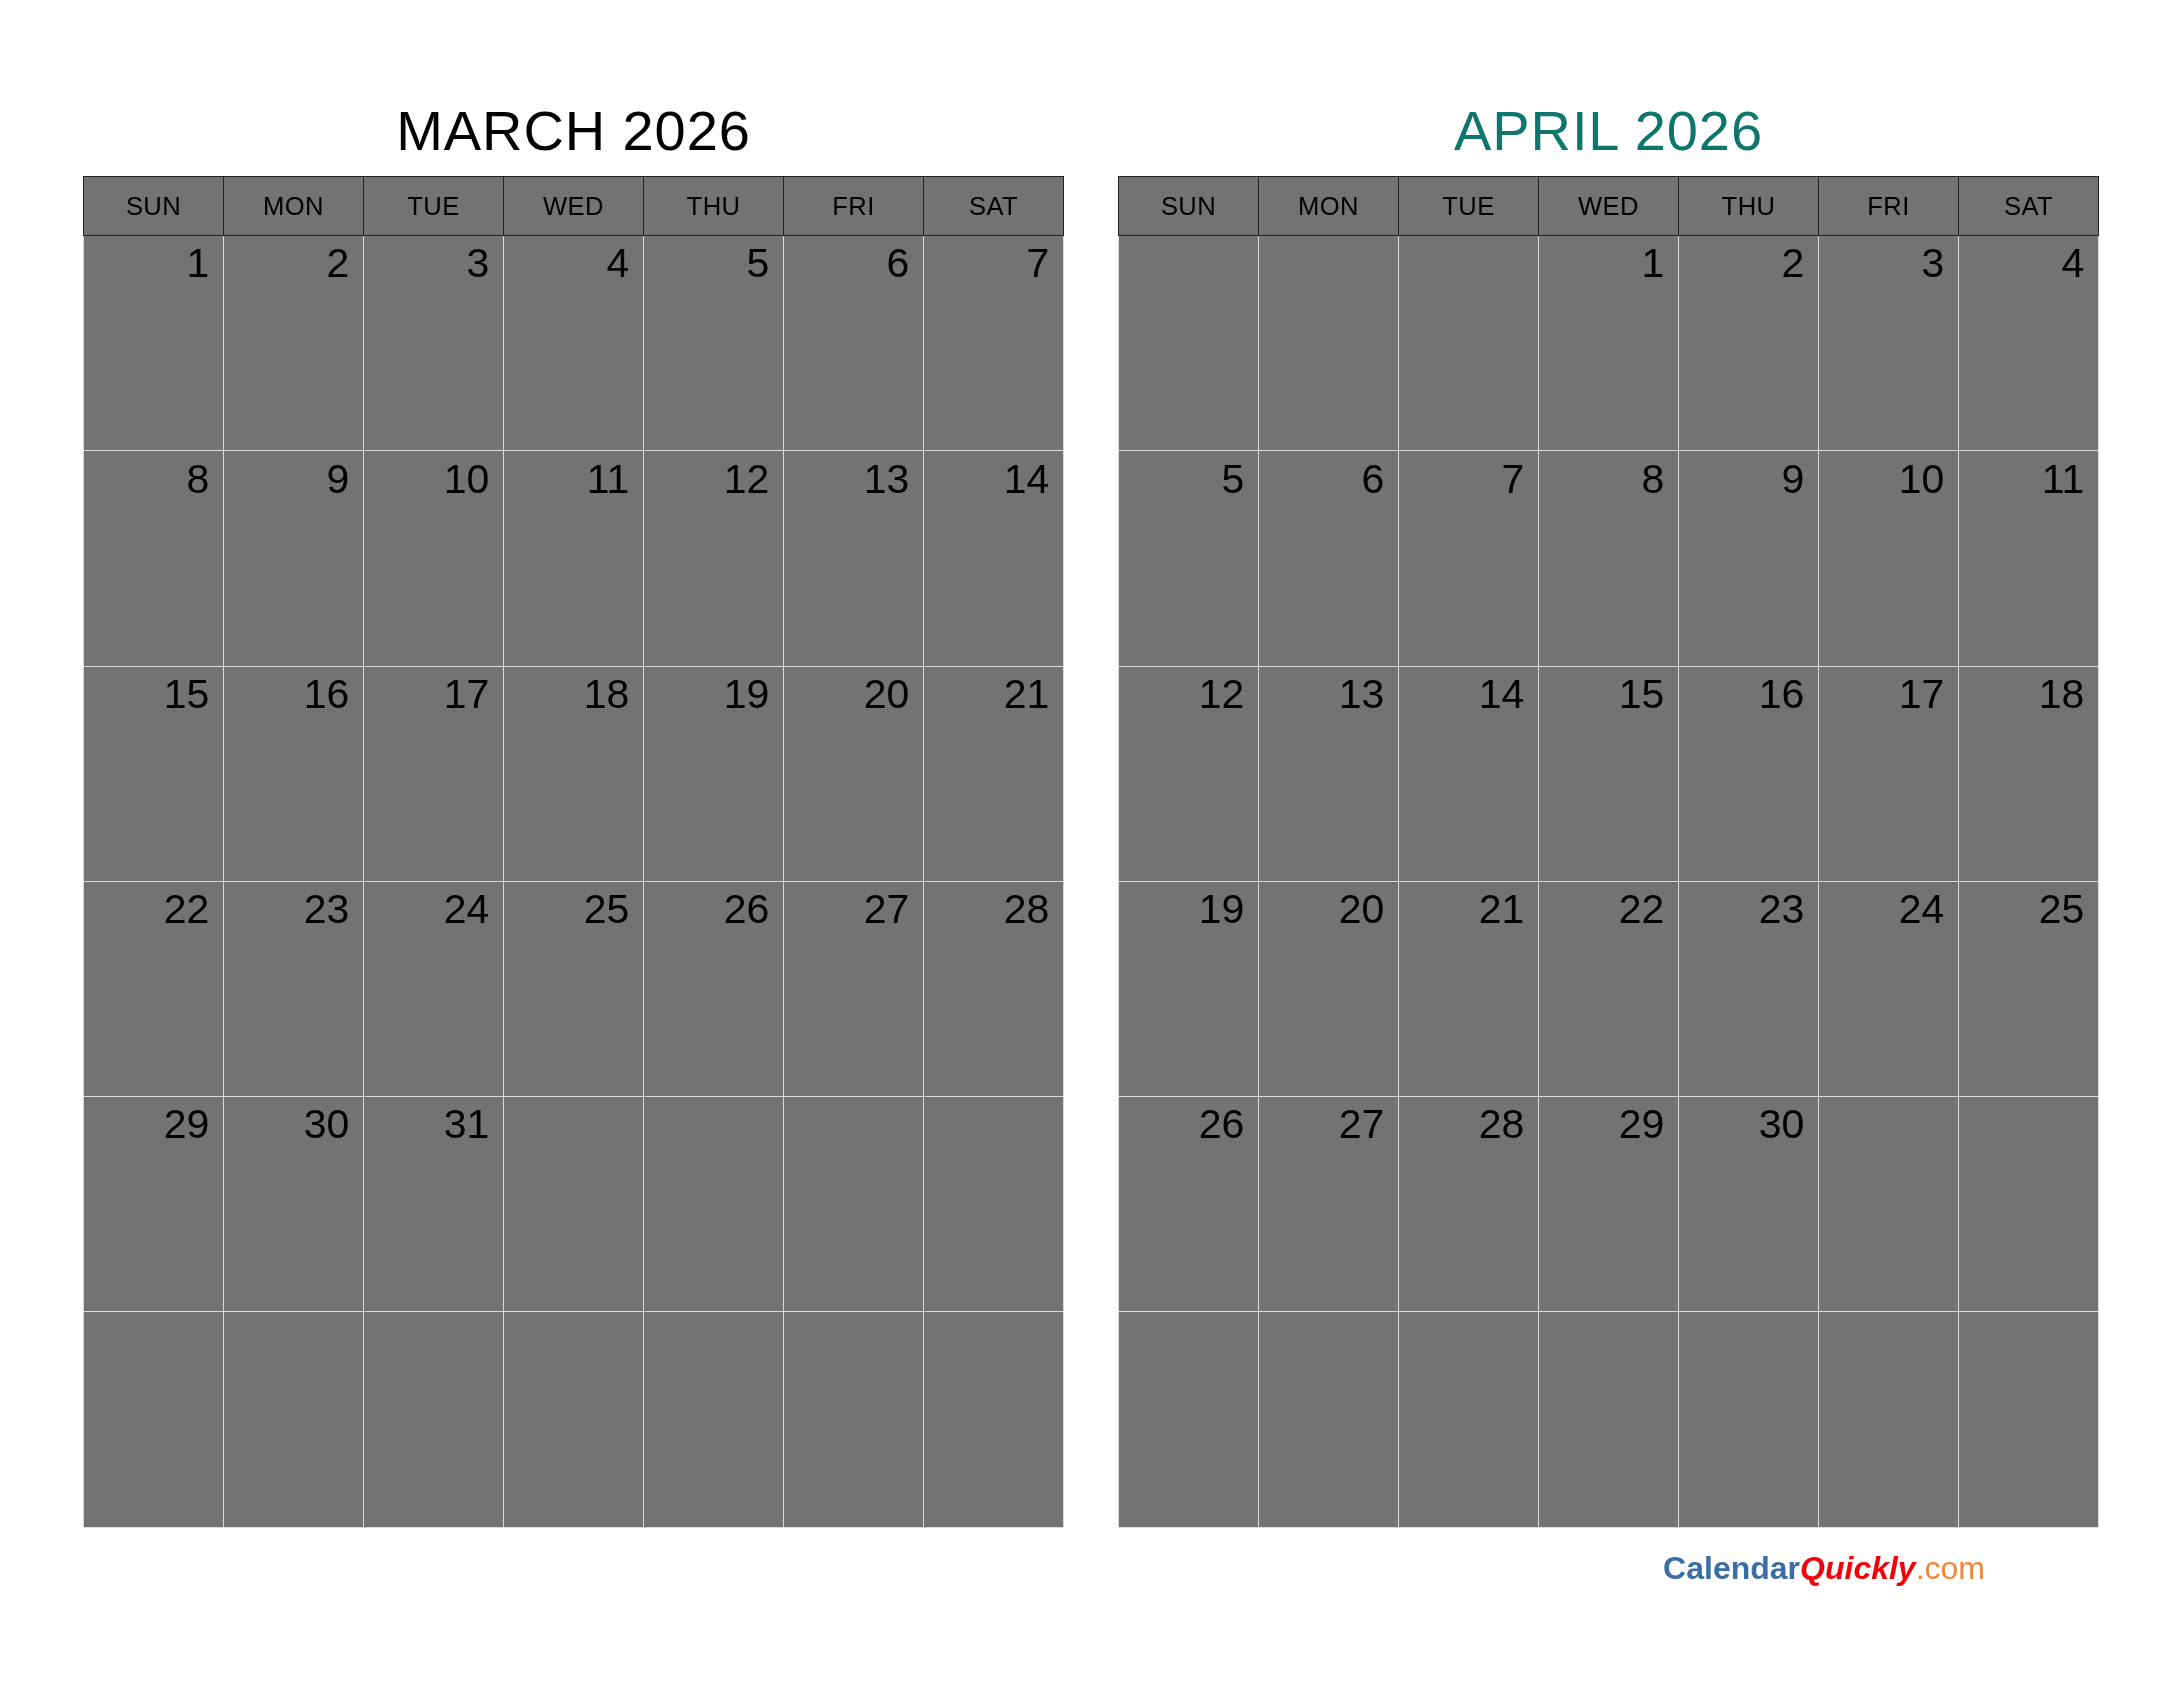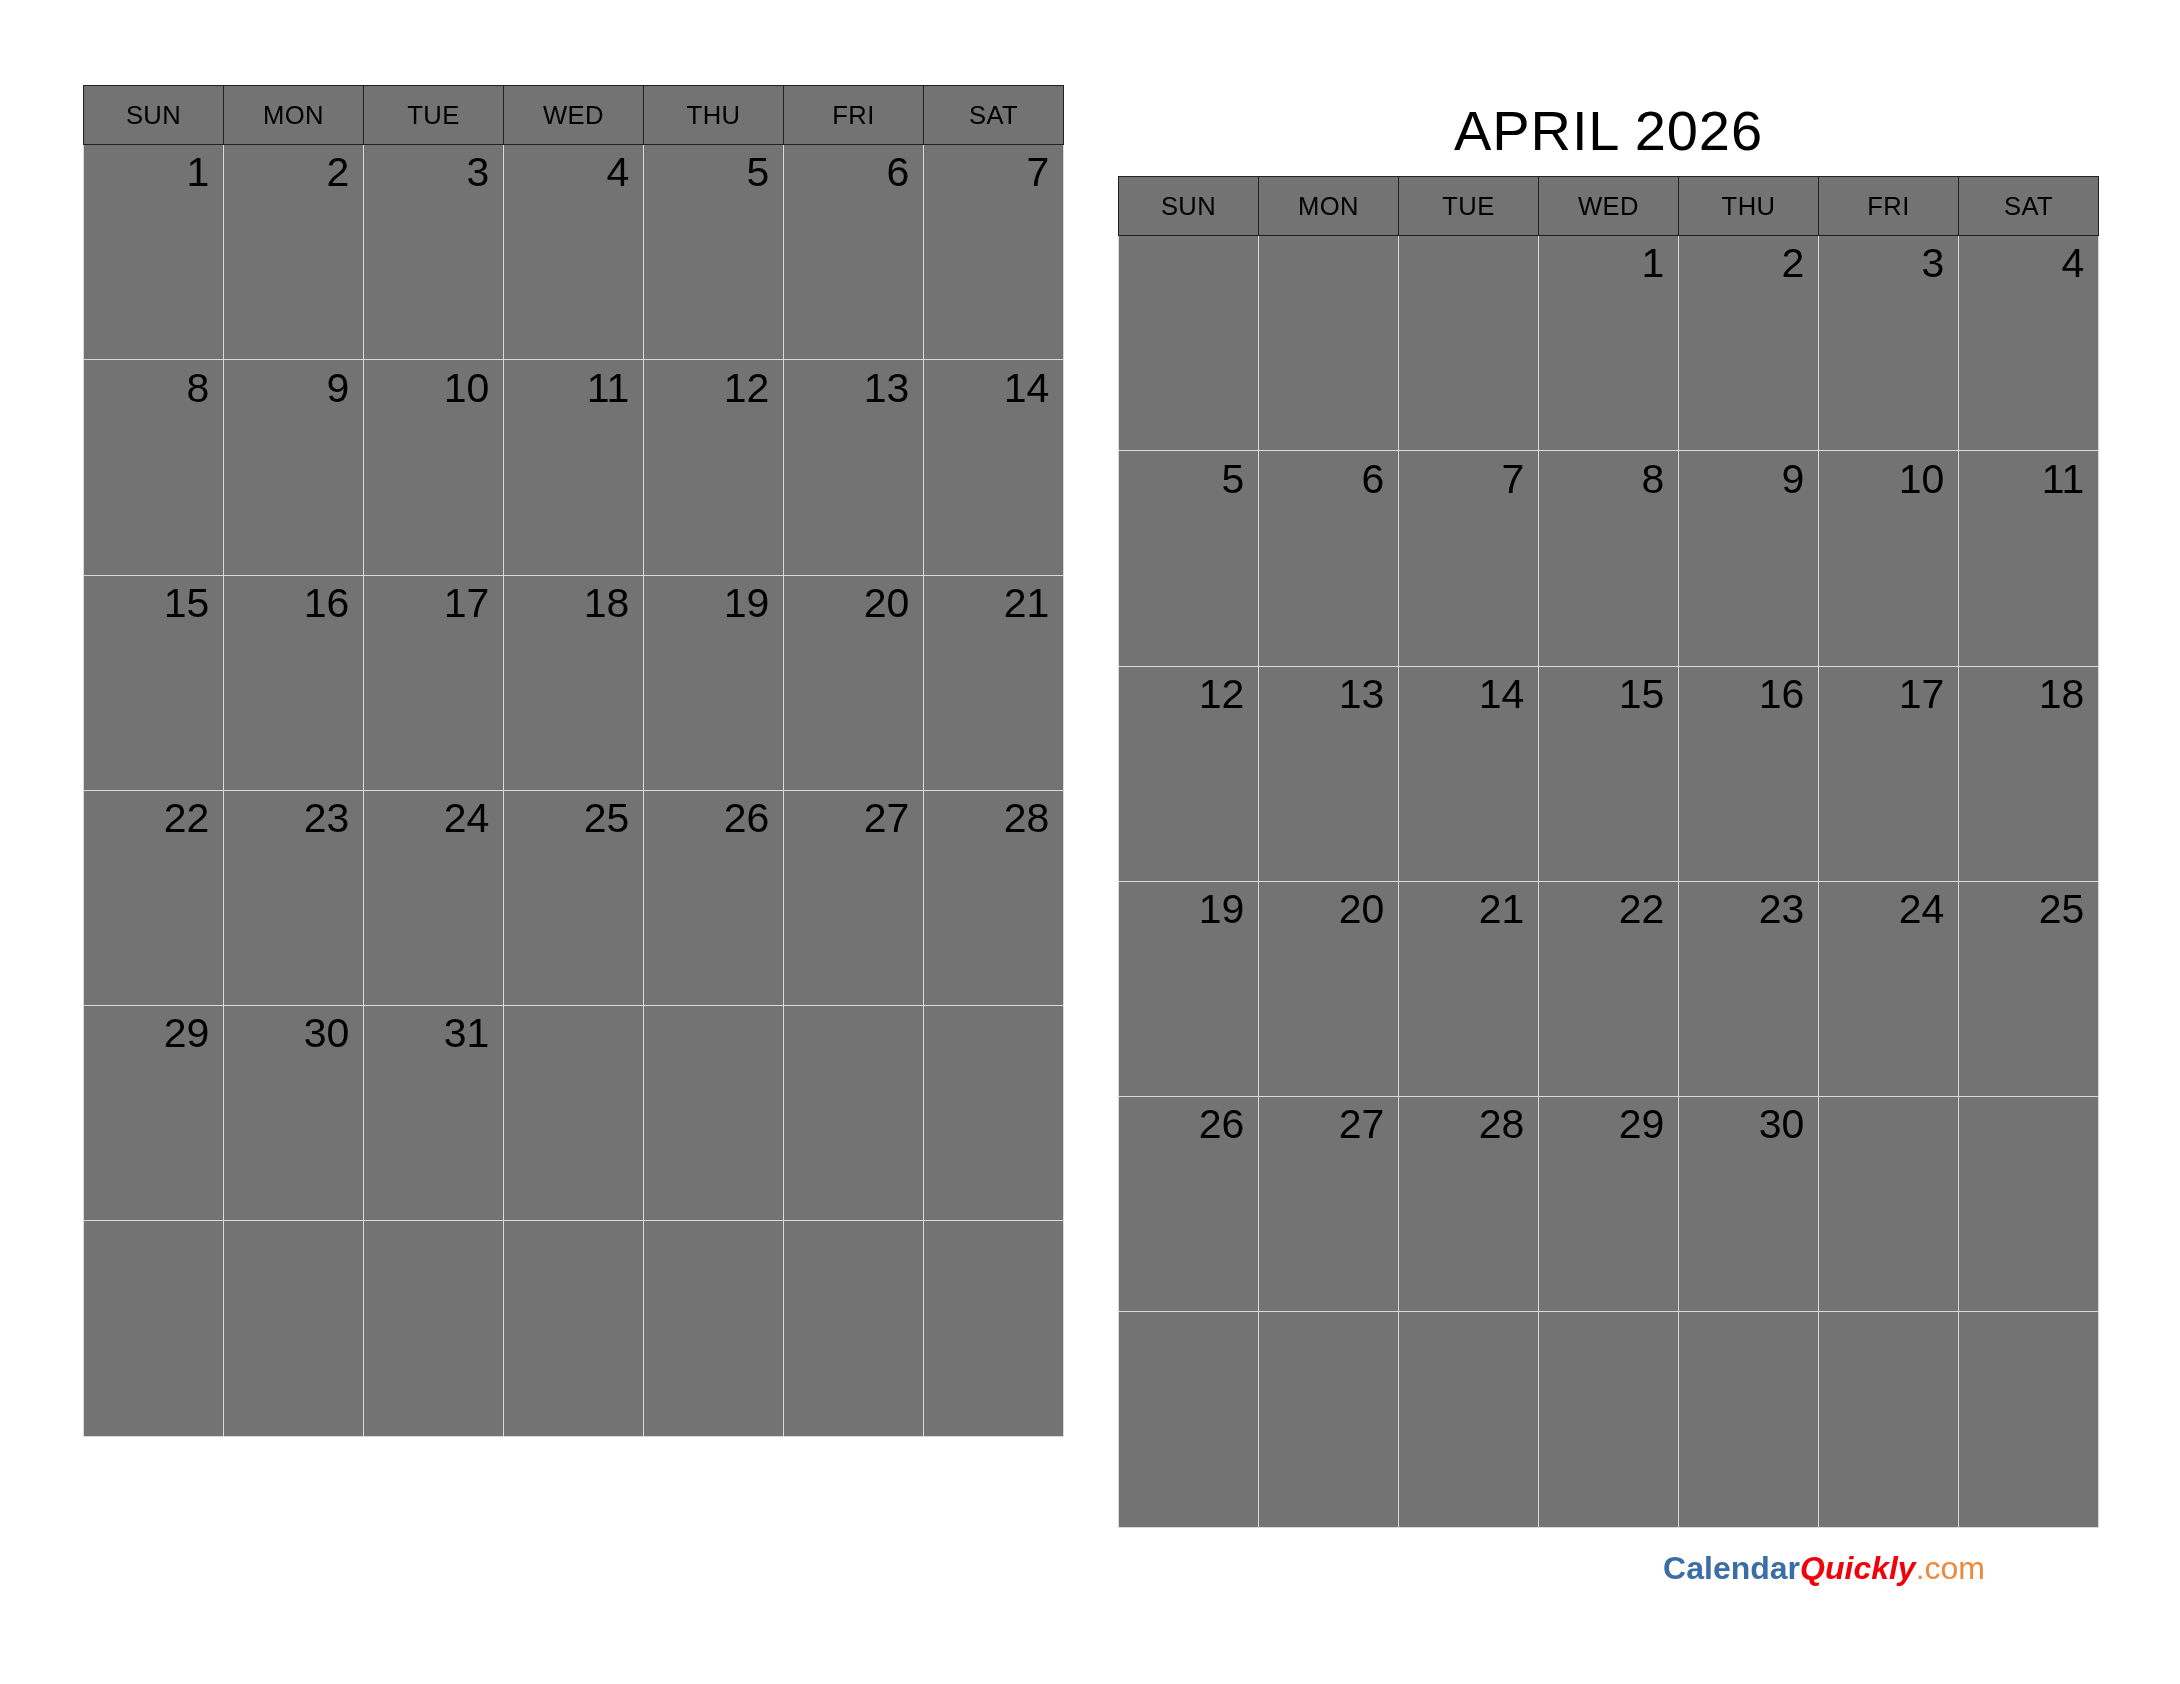--- a/index.html
+++ b/index.html
@@ -70,20 +70,21 @@
     margin-left: 41px;
   }
   .brand .seg-calendar { font-weight: bold; }
   .brand .seg-quickly  { font-weight: bold; font-style: italic; }
   .brand .seg-domain   { font-weight: normal; }
 </style>
 </head>
 <body style="background: rgb(255, 255, 255);">
 
 <div class="calendar march">
+  <div class="cal-title" style="color: rgb(0, 0, 0);">MARCH 2026</div>
   <table class="cal-table">
     <thead>
         <tr>
           <th>SUN</th>
           <th>MON</th>
           <th>TUE</th>
           <th>WED</th>
           <th>THU</th>
           <th>FRI</th>
           <th>SAT</th>
@@ -142,21 +143,21 @@
           <td></td>
           <td></td>
           <td></td>
           <td></td>
         </tr>
       </tbody>
   </table>
 </div>
 
 <div class="calendar april">
-  <div class="cal-title" style="color: #000000;">APRIL 2026</div>
+  <div class="cal-title" style="color: #0f766e;">APRIL 2026</div>
   <table class="cal-table">
     <thead>
         <tr>
           <th>SUN</th>
           <th>MON</th>
           <th>TUE</th>
           <th>WED</th>
           <th>THU</th>
           <th>FRI</th>
           <th>SAT</th>

